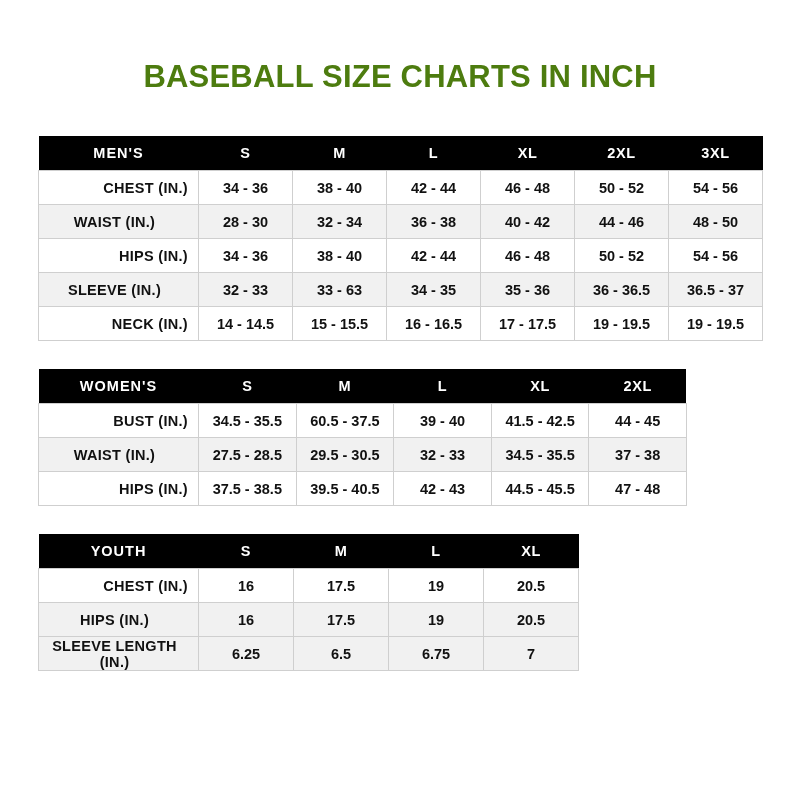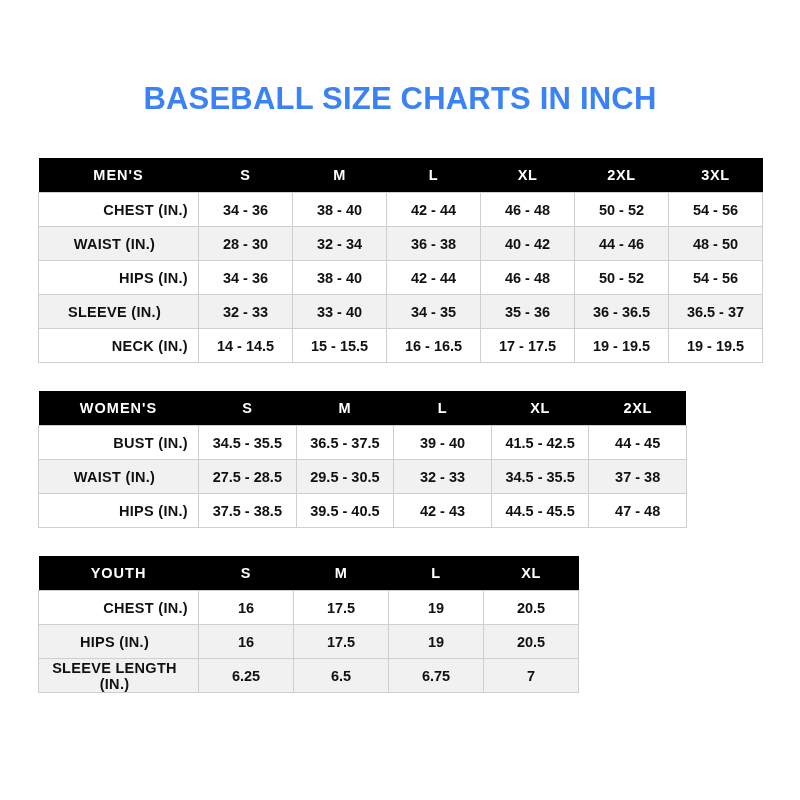--- a/index.html
+++ b/index.html
@@ -18,23 +18,23 @@
     width: 800px;
     height: 800px;
     position: relative;
     box-sizing: border-box;
   }
   .title {
     text-align: center;
     font-size: 31px;
     font-weight: bold;
     letter-spacing: 0.2px;
-    color: #3b82f6;
+    color: #4d7c0f;
     margin: 0;
-    padding-top: 82px;
+    padding-top: 60px;
     line-height: 1.1;
   }
   .tables {
     margin-top: 42px;
     padding-left: 38px;
     padding-right: 30px;
     box-sizing: border-box;
   }
   table {
     border-collapse: collapse;
@@ -144,21 +144,21 @@
           <td>34 - 36</td>
           <td>38 - 40</td>
           <td>42 - 44</td>
           <td>46 - 48</td>
           <td>50 - 52</td>
           <td>54 - 56</td>
         </tr>
         <tr class="alt">
           <td class="rowlabel">SLEEVE (IN.)</td>
           <td>32 - 33</td>
-          <td>33 - 40</td>
+          <td>33 - 63</td>
           <td>34 - 35</td>
           <td>35 - 36</td>
           <td>36 - 36.5</td>
           <td>36.5 - 37</td>
         </tr>
         <tr>
           <td class="rowlabel">NECK (IN.)</td>
           <td>14 - 14.5</td>
           <td>15 - 15.5</td>
           <td>16 - 16.5</td>
@@ -187,21 +187,21 @@
           <th>M</th>
           <th>L</th>
           <th>XL</th>
           <th>2XL</th>
         </tr>
       </thead>
       <tbody>
         <tr>
           <td class="rowlabel">BUST (IN.)</td>
           <td>34.5 - 35.5</td>
-          <td>36.5 - 37.5</td>
+          <td>60.5 - 37.5</td>
           <td>39 - 40</td>
           <td>41.5 - 42.5</td>
           <td>44 - 45</td>
         </tr>
         <tr class="alt">
           <td class="rowlabel">WAIST (IN.)</td>
           <td>27.5 - 28.5</td>
           <td>29.5 - 30.5</td>
           <td>32 - 33</td>
           <td>34.5 - 35.5</td>

